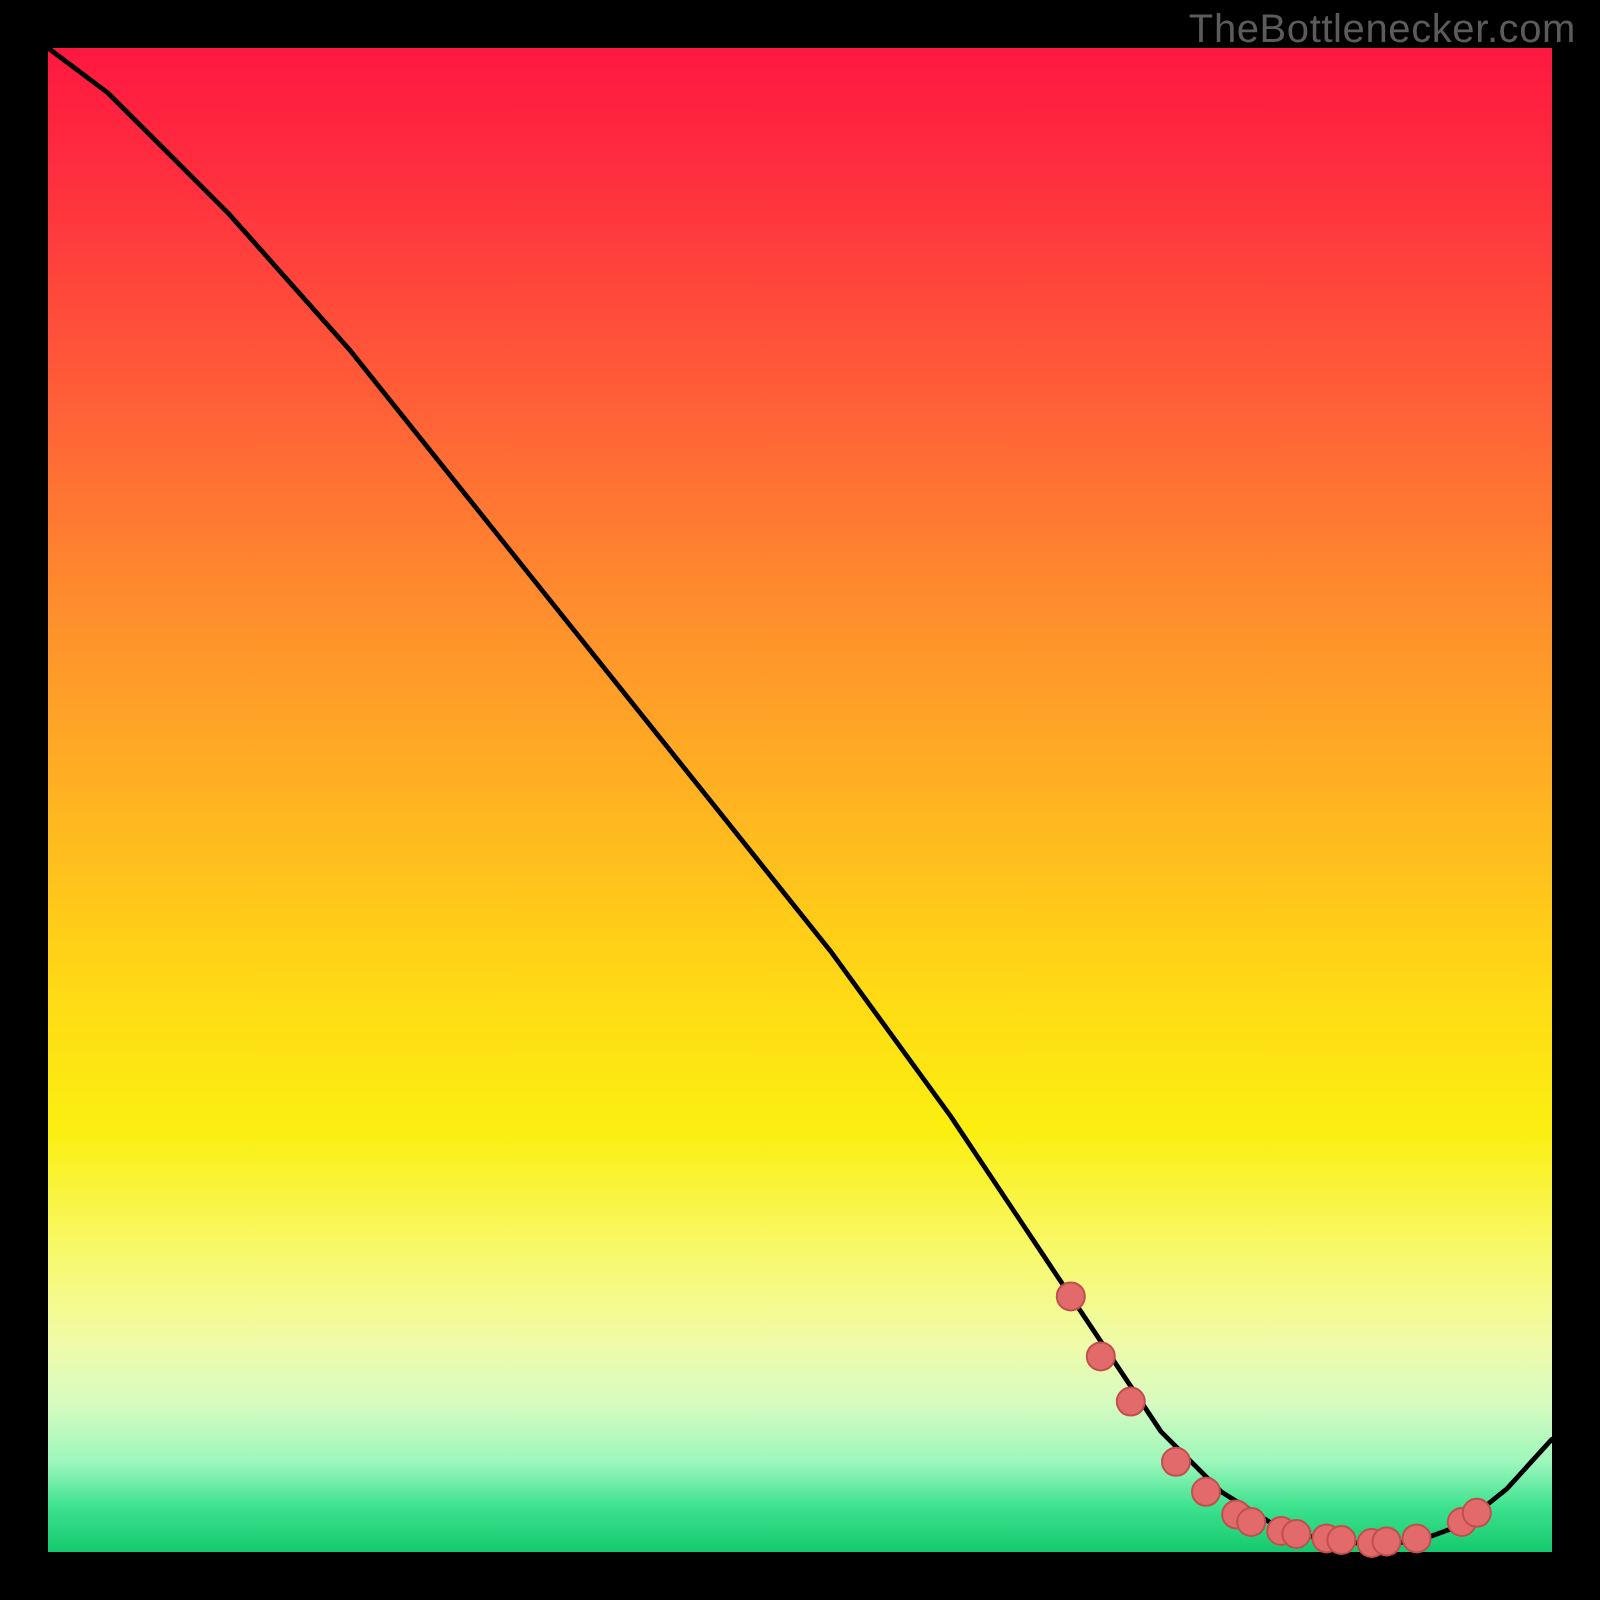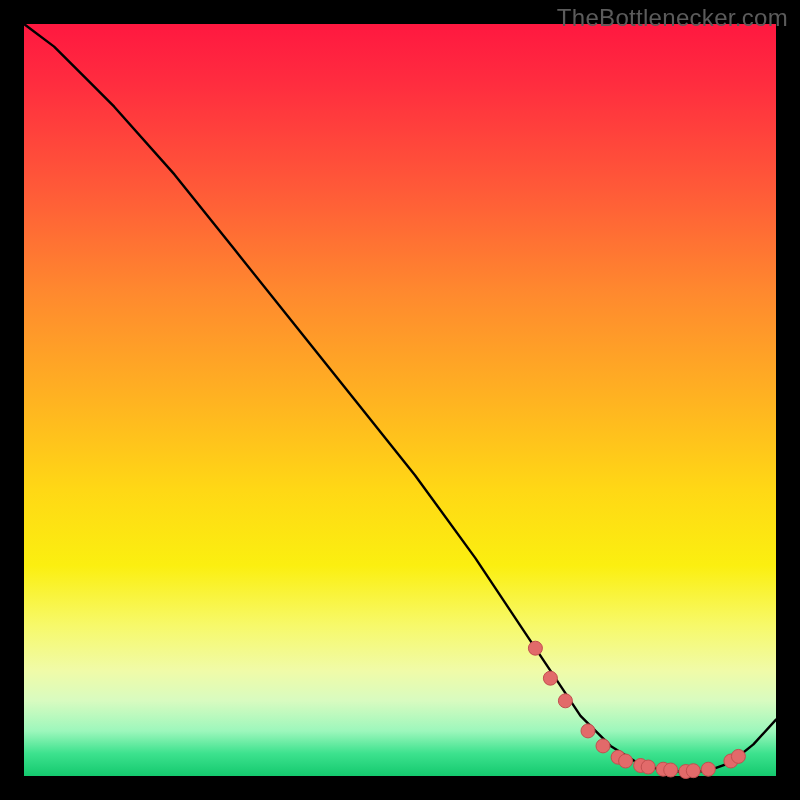--- a/index.html
+++ b/index.html
@@ -15,21 +15,21 @@
     position: relative;
     width: 800px;
     height: 800px;
     background: #000;
   }
   .watermark {
     position: absolute;
     top: 4px;
     right: 12px;
     color: #5b5b5b;
-    font-size: 24px;
+    font-size: 20px;
     font-weight: 500;
     letter-spacing: 0.3px;
     z-index: 50;
   }
   .plot {
     position: absolute;
     left: 24px;
     top: 24px;
     width: 752px;
     height: 752px;

